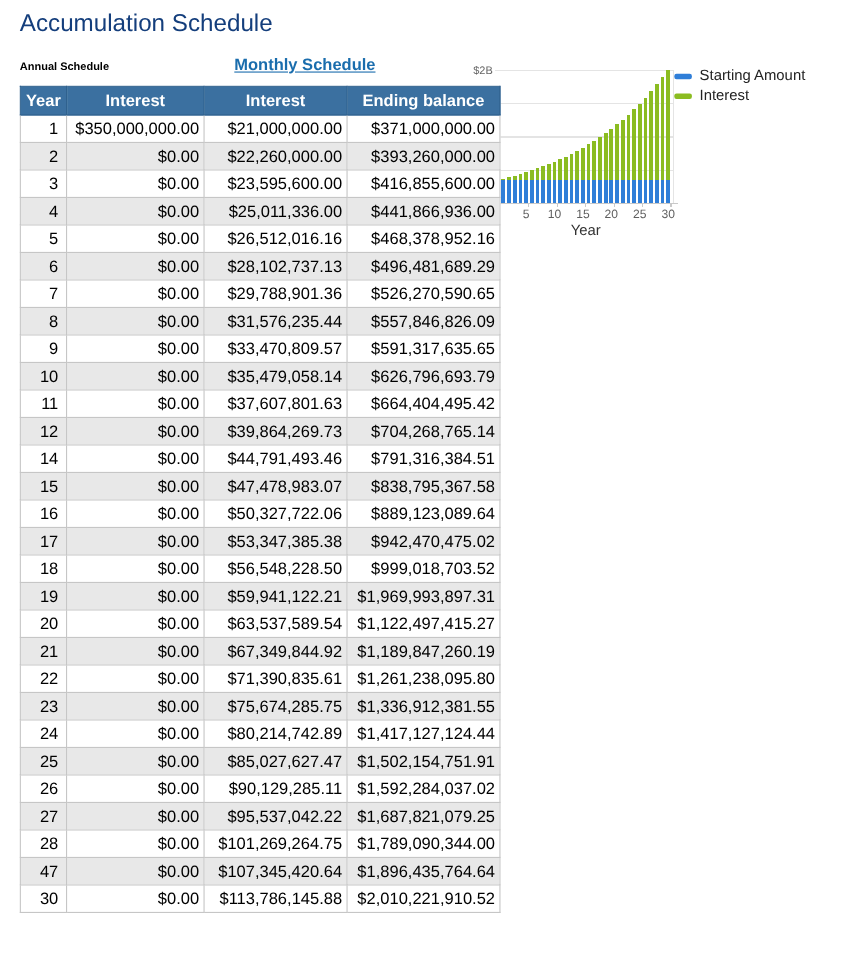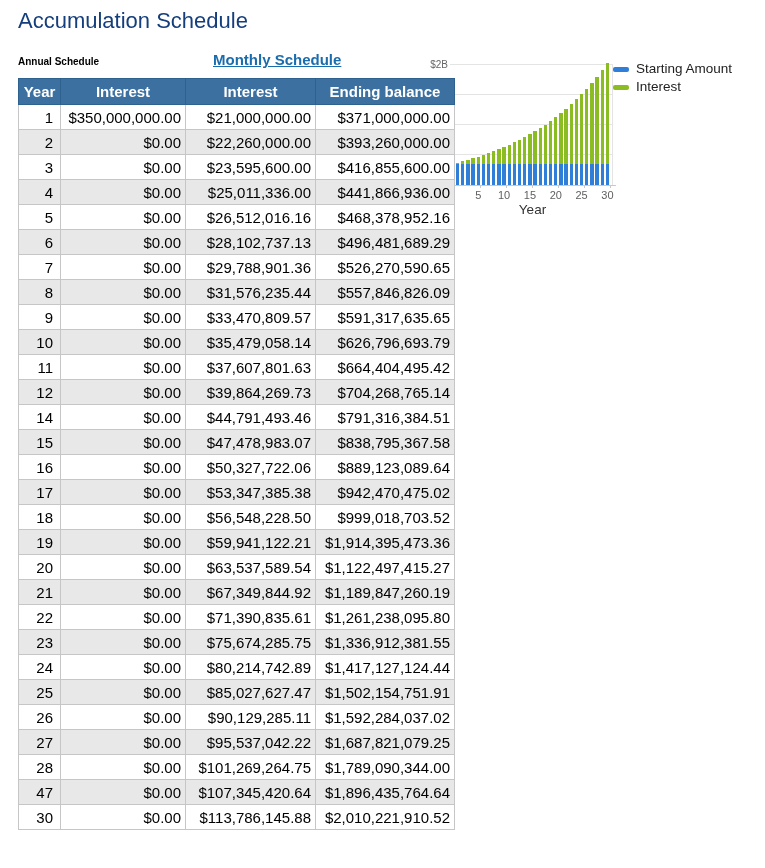--- a/index.html
+++ b/index.html
@@ -173,21 +173,21 @@
       <tr>
         <td class="year">18</td>
         <td>$0.00</td>
         <td>$56,548,228.50</td>
         <td>$999,018,703.52</td>
       </tr>
       <tr>
         <td class="year">19</td>
         <td>$0.00</td>
         <td>$59,941,122.21</td>
-        <td>$1,914,395,473.36</td>
+        <td>$1,969,993,897.31</td>
       </tr>
       <tr>
         <td class="year">20</td>
         <td>$0.00</td>
         <td>$63,537,589.54</td>
         <td>$1,122,497,415.27</td>
       </tr>
       <tr>
         <td class="year">21</td>
         <td>$0.00</td>

